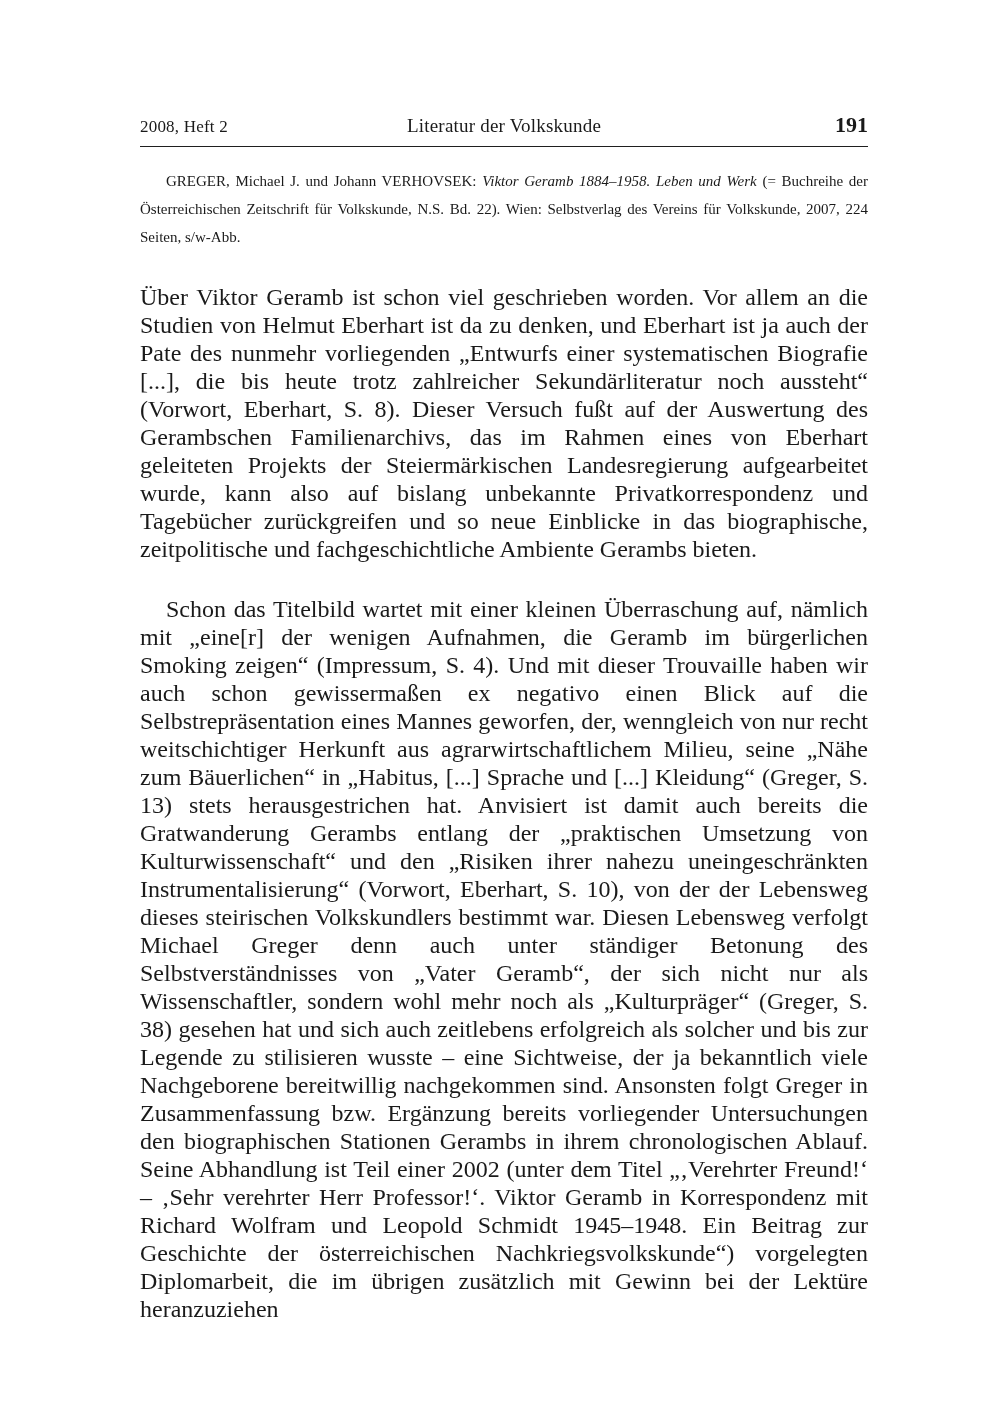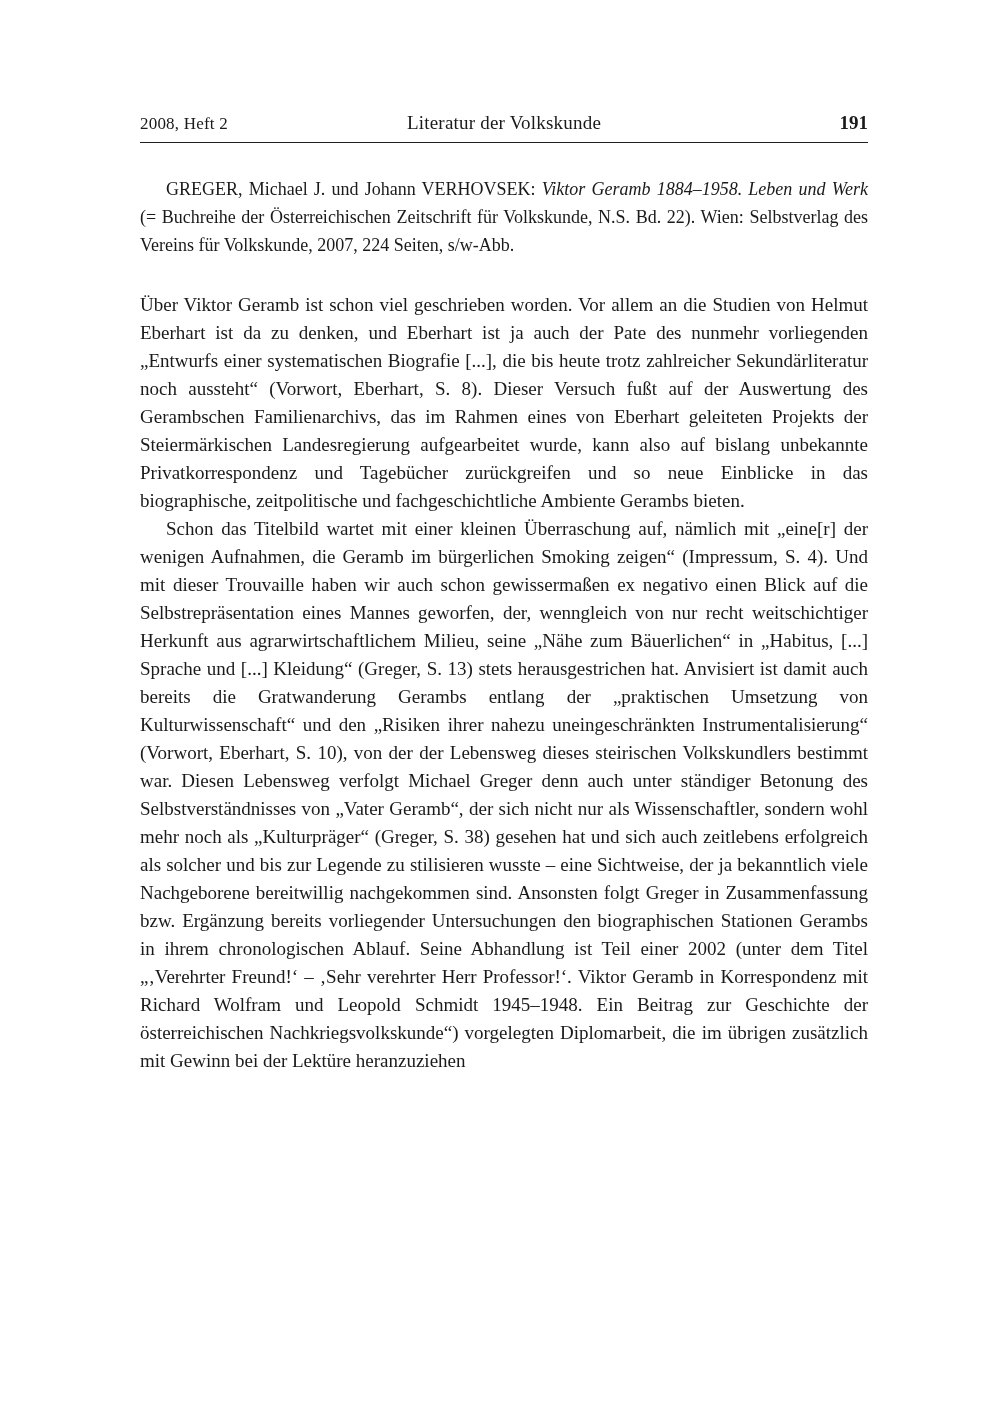--- a/index.html
+++ b/index.html
@@ -37,58 +37,59 @@
     letter-spacing: 0.2px;
   }
 
   .page-header .journal {
     font-size: 19px;
     justify-self: center;
     letter-spacing: 0.2px;
   }
 
   .page-header .pagenum {
-    font-size: 19px;
+    font-size: 22px;
     font-weight: 600;
     justify-self: end;
   }
 
   .section-title {
     margin-top: 30px;
     text-align: center;
     font-size: 21px;
     font-weight: bold;
     letter-spacing: 0.2px;
   }
 
   .reference {
-    margin-top: 32px;
-    font-size: 18px;
+    margin-top: 20px;
+    font-size: 15px;
     line-height: 28px;
     text-align: justify;
     text-indent: 26px;
     hyphens: auto;
   }
 
   .italic { font-style: italic; }
 
   .body-par {
-    font-size: 19px;
+    font-size: 24px;
     line-height: 28px;
     text-align: justify;
     hyphens: auto;
   }
 
   .body-par.first {
     margin-top: 32px;
     text-indent: 0;
   }
 
   .body-par.indented {
     text-indent: 26px;
+    margin-top: 32px;
   }
 </style>
 </head>
 <body>
 
 <div class="page">
 
   <header class="page-header">
     <span class="issue">2008, Heft 2</span>
     <span class="journal">Literatur der Volkskunde</span>

